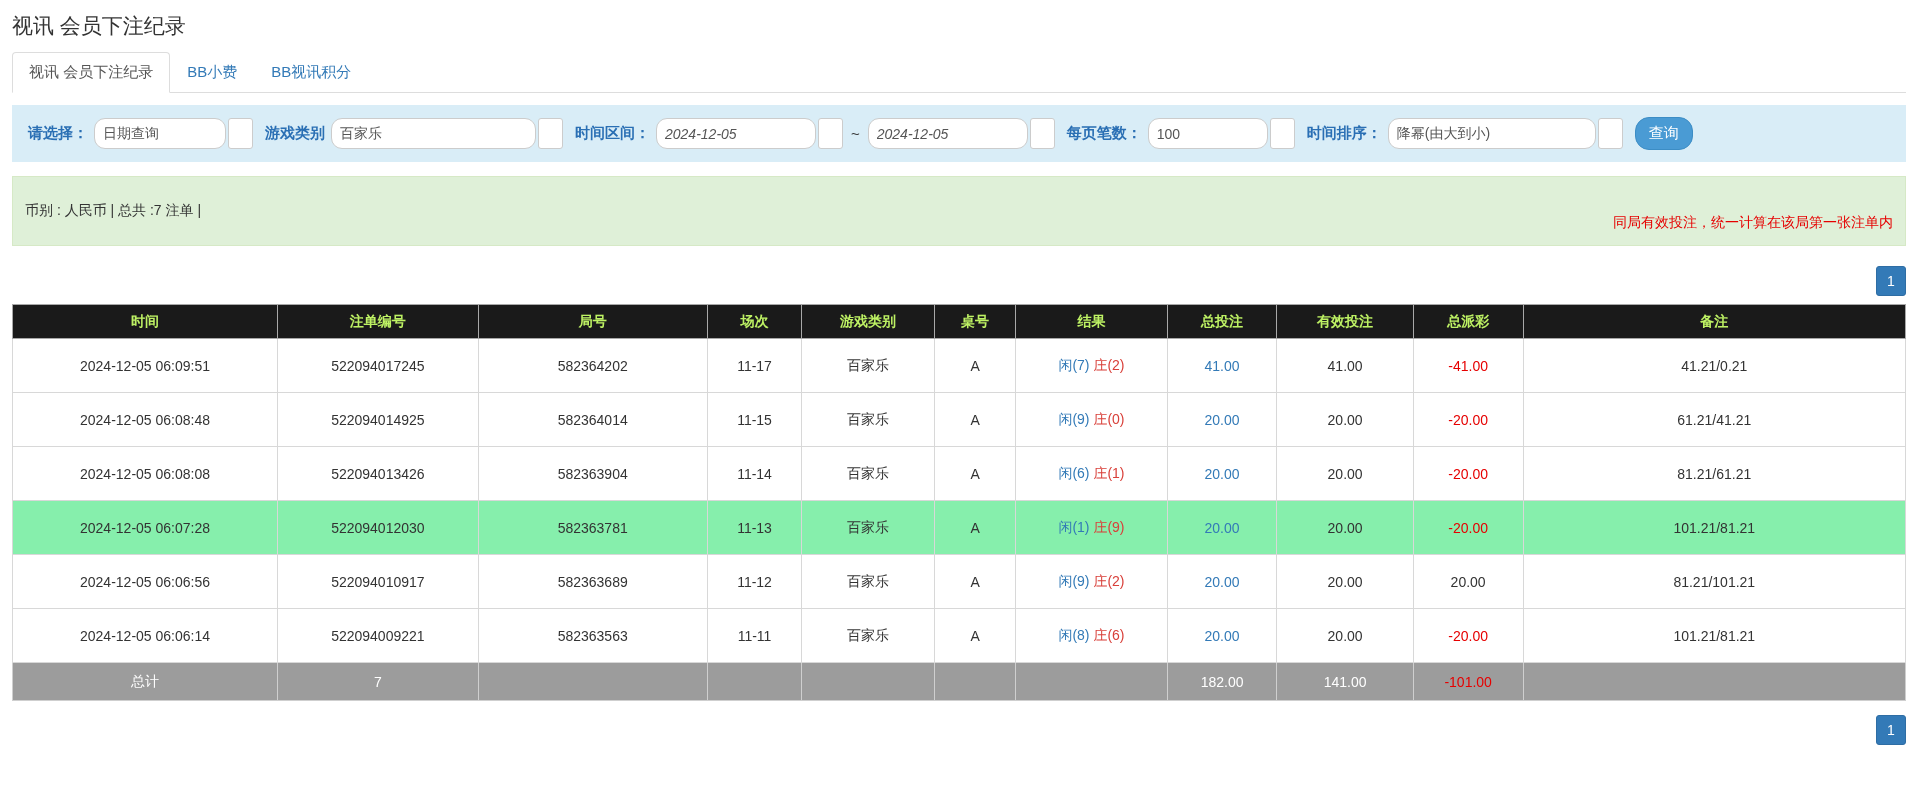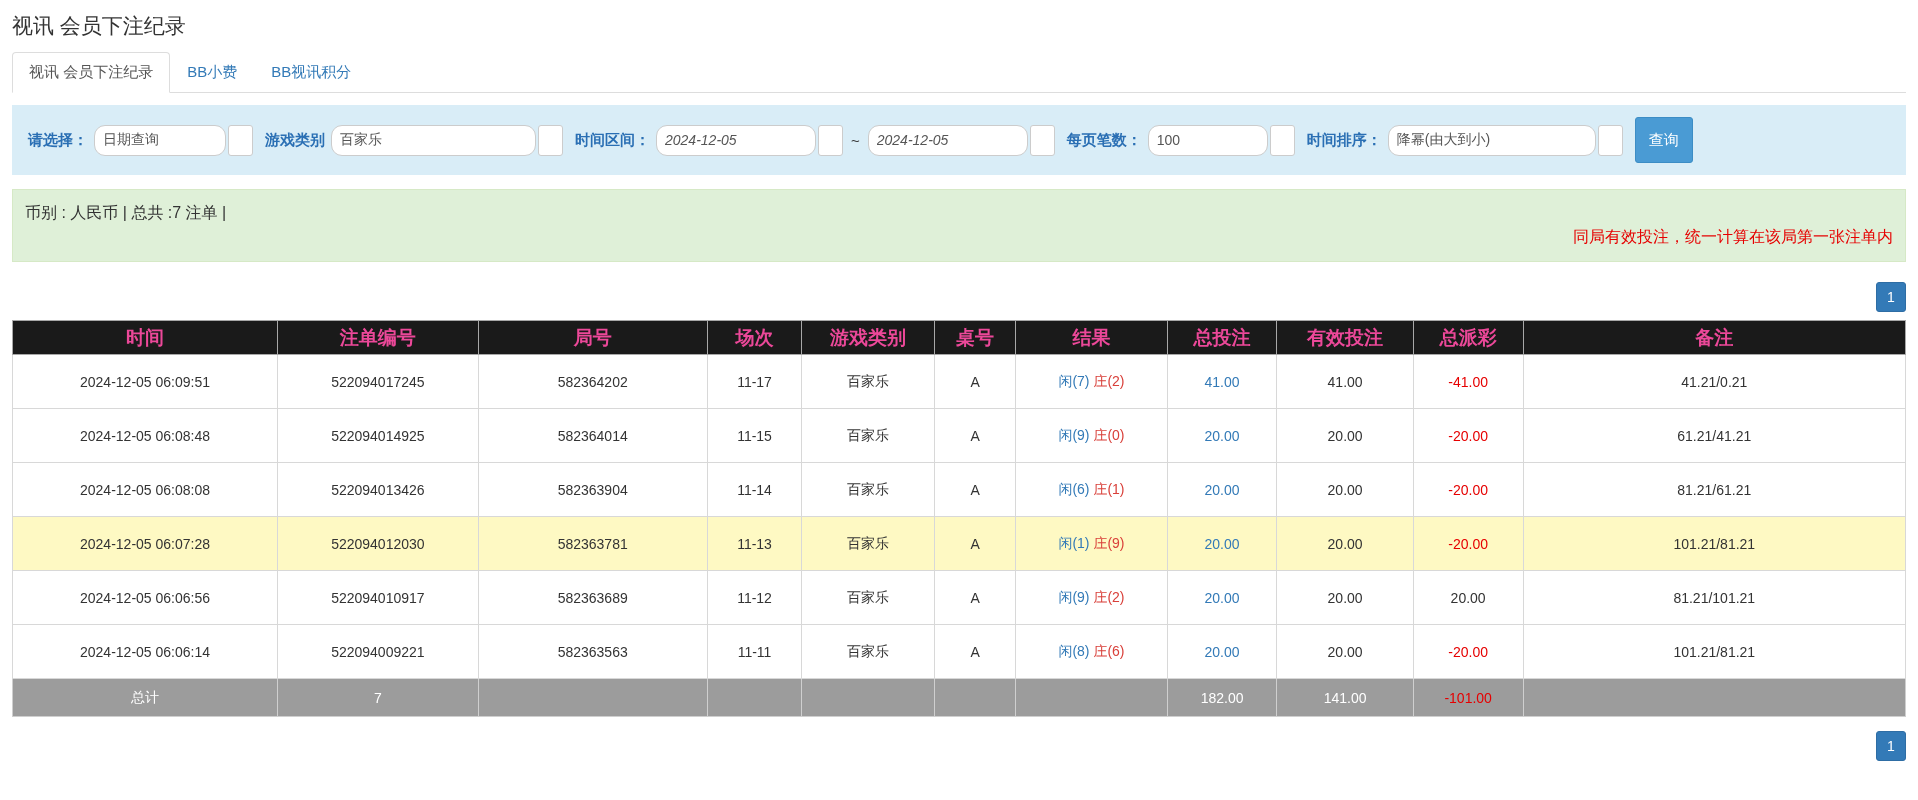--- a/index.html
+++ b/index.html
@@ -34,54 +34,54 @@
     padding:0 8px; font-size:14px; color:#555; font-family:"Liberation Sans",sans-serif;
   }
   .w-query { width:132px; } .w-game { width:205px; } .w-date { width:160px;font-style:italic; }
   .w-pp { width:120px; } .w-sort { width:208px; }
   .mini {
     width:25px; height:31px; border:1px solid #ccc; border-radius:3px;
     background:#fff; display:inline-block; margin-left:2px; cursor:pointer;
   }
   .tilde { margin:0 8px; color:#333; }
   .search-btn {
-    height:46px; padding:0 13px; margin-left:12px; cursor:pointer;
-    background:#4a9bd4; border:1px solid #3c8dc5; border-radius:3px;
+    height:33px; padding:0 13px; margin-left:12px; cursor:pointer;
+    background:#4a9bd4; border:1px solid #3c8dc5; border-radius:14px;
     color:#fff; font-size:15px; font-family:"Liberation Sans",sans-serif;
   }
 
   
   .summary-bar {
     margin-top:14px; background:#dff0d8; border:1px solid #d6e9c6;
     padding:13px 12px; display:flex; justify-content:space-between;
-    align-items:flex-start; font-size:16px; color:#333;
+    align-items:center; font-size:14px; color:#333;
   }
   .summary-note { color:#e60000;margin-top:24px; }
 
   
   .pager { display:flex; justify-content:flex-end; }
   .pager.top { margin:20px 0 8px; }
   .pager.bottom { margin:14px 0 0; }
   .page-btn {
     min-width:30px; height:30px; padding:0 10px; cursor:pointer;
     background:#337ab7; border:1px solid #2e6da4; border-radius:3px;
     color:#fff; font-size:14px; font-family:"Liberation Sans",sans-serif;
   }
 
   
   table { width:100%; border-collapse:collapse; font-size:14px; table-layout:fixed; }
   thead th {
-    background:#1a1a1a; color:#ec4899; font-weight:bold; font-size:19px;
+    background:#1a1a1a; color:#bef264; font-weight:bold; font-size:14px;
     height:34px; border:1px solid #a8a8a8; text-align:center;
   }
   tbody td {
     height:54px; border:1px solid #d8d8d8; text-align:center;
     background:#fff; color:#333; overflow:hidden;
   }
-  tr.hl td { background:#fef9c3; }
+  tr.hl td { background:#86efac; }
   .bet-link { color:#337ab7; cursor:pointer; }
   .player { color:#337ab7; }
   .banker { color:#d9403a; }
   .neg { color:#e60000; }
   tr.sumrow td {
     height:38px; background:#9c9c9c; color:#fff; border:1px solid #cfcfcf;
     text-align:center; font-size:14px;
   }
   tr.sumrow td.neg { color:#e60000; }
 </style>

